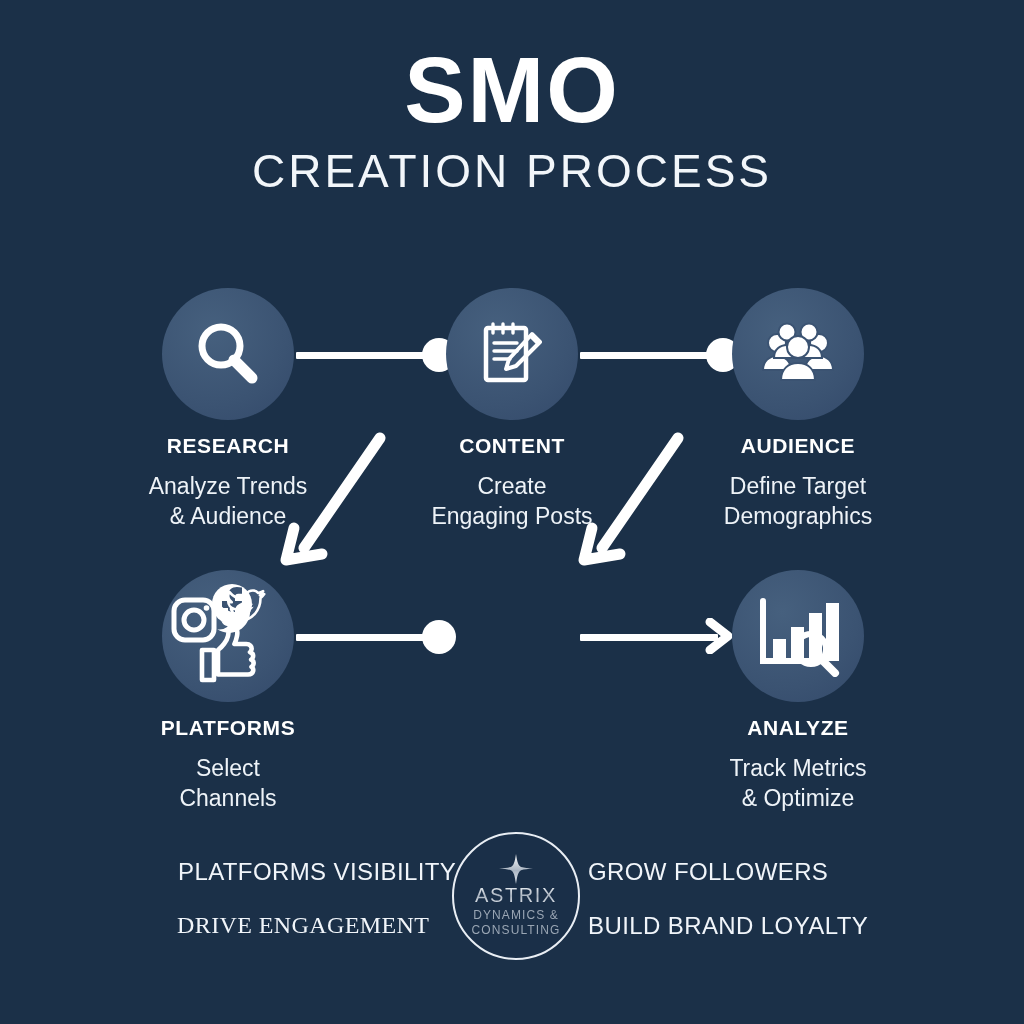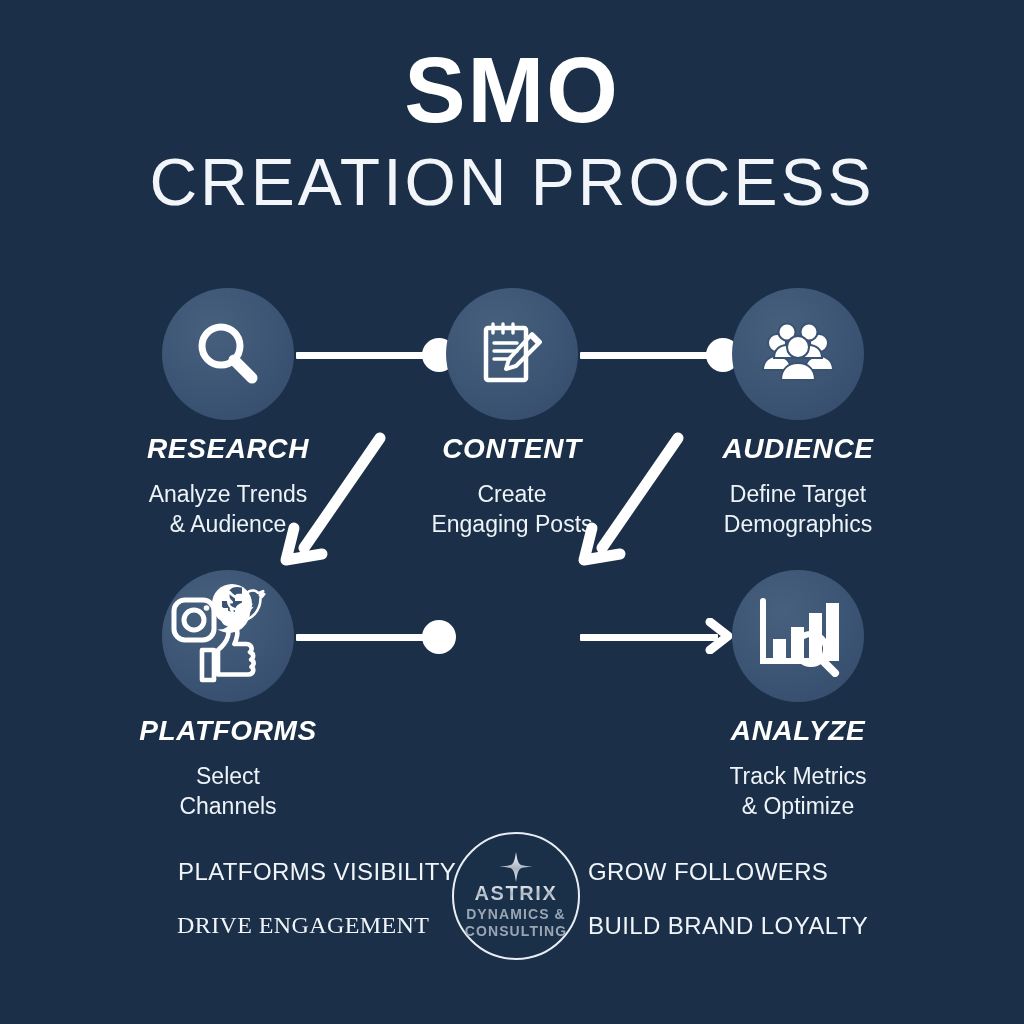--- a/index.html
+++ b/index.html
@@ -28,21 +28,21 @@
   }
   .title-main {
     font-size: 92px;
     font-weight: 700;
     color: #ffffff;
     letter-spacing: 2px;
     line-height: 1.02;
     margin: 0;
   }
   .title-sub {
-    font-size: 66px;
+    font-size: 46px;
     font-weight: 300;
     color: #f2f6fa;
     letter-spacing: 3px;
     line-height: 1.12;
     margin: 8px 0 0 0;
   }
 
   
   .row {
     position: absolute;
@@ -70,26 +70,25 @@
     margin: 0 auto;
     background: radial-gradient(circle at 38% 32%, #46607e 0%, #3b5372 62%, #33496a 100%);
     display: flex;
     align-items: center;
     justify-content: center;
   }
   .node svg { display: block; }
 
   .step-title {
     margin-top: 14px;
-    font-size: 28px;
+    font-size: 21px;
     font-weight: 700;
     color: #ffffff;
     letter-spacing: 0.6px;
     line-height: 1.1;
-    font-style: italic;
   }
   .step-desc {
     margin-top: 14px;
     font-size: 23px;
     font-weight: 300;
     color: #eef3f8;
     line-height: 1.32;
   }
 
   
@@ -170,33 +169,33 @@
     border: 2px solid #e9eef4;
     display: flex;
     flex-direction: column;
     align-items: center;
     justify-content: center;
     background: rgba(27,48,72,0.86);
   }
   .logo-star { margin-bottom: 1px; }
   .logo-name {
     font-size: 20px;
-    font-weight: 700;
+    font-weight: 400;
     letter-spacing: 1.6px;
     line-height: 1;
     color: #c7ced6;
     background: linear-gradient(180deg, #f4f7fa 0%, #aab4c0 55%, #e6ebf1 100%);
     -webkit-background-clip: text;
     background-clip: text;
     -webkit-text-fill-color: transparent;
   }
   .logo-tag {
     margin-top: 3px;
-    font-size: 14px;
-    font-weight: 700;
+    font-size: 12px;
+    font-weight: 400;
     letter-spacing: 1.1px;
     line-height: 1.25;
     text-align: center;
     color: #9aa6b4;
   }
 </style>
 </head>
 <body>
 
 <div class="canvas">

